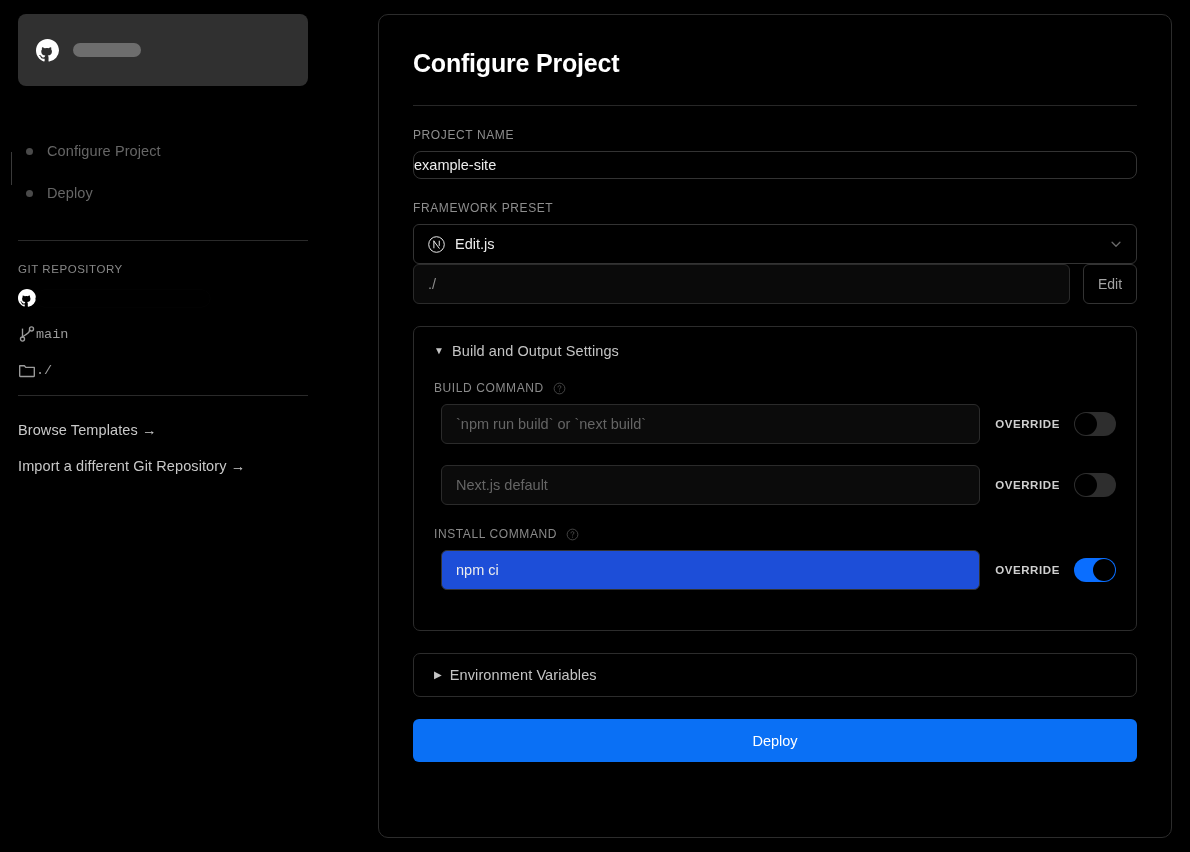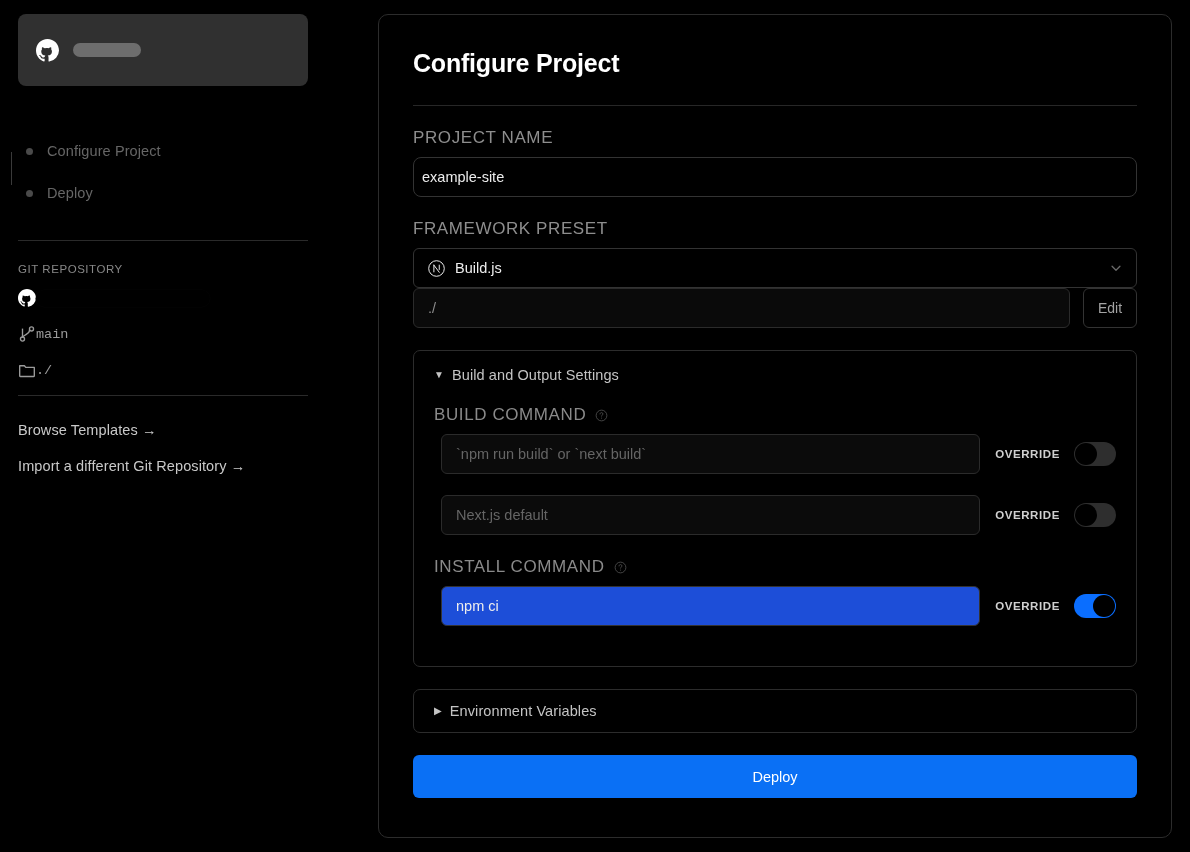--- a/index.html
+++ b/index.html
@@ -138,39 +138,39 @@
     margin: 0;
     letter-spacing: -0.2px;
   }
   .panel-hr {
     height: 1px;
     background: #272727;
     margin: 27px 0 0 0;
   }
 
   .field-label {
-    font-size: 17px;
+    font-size: 12px;
     letter-spacing: 0.6px;
     color: #8e8e8e;
     margin: 22px 0 9px 0;
     display: flex; align-items: center; gap: 9px;
   }
   .field-label.sub { color: #8a8a8a; }
 
   .help-icon { width: 13px; height: 13px; display:block; opacity: 0.62; }
 
   .text-input {
     width: 100%;
-    height: 40px;
+    height: 28px;
     background: #000000;
     border: 1px solid #333333;
     border-radius: 8px;
     color: #ededed;
     font-size: 14.5px;
-    padding: 0 8px;
+    padding: 0 0;
     font-family: "Liberation Sans", sans-serif;
     outline: none;
   }
   .text-input::placeholder { color: #6e6e6e; }
 
   .select-box {
     width: 100%;
     height: 40px;
     background: #000000;
     border: 1px solid #333333;
@@ -380,21 +380,21 @@
       <div class="field-label">
         <span>FRAMEWORK PRESET</span>
       </div>
       <div class="select-box">
         <span>
           <svg class="nextjs-logo" viewBox="0 0 24 24" aria-hidden="true">
             <circle cx="12" cy="12" r="11" fill="none" stroke="#ffffff" stroke-width="1.3"></circle>
             <path d="M8.3 7.2v9.6M8.3 7.2l7.6 10.2M15.9 7.2v6.2" stroke="#ffffff" stroke-width="1.3" fill="none" stroke-linecap="round"></path>
           </svg>
         </span>
-        <span class="select-value">Build.js</span>
+        <span class="select-value">Edit.js</span>
         <span>
           <svg class="chevron" viewBox="0 0 16 16" aria-hidden="true" fill="none" stroke="#b0b0b0" stroke-width="1.5">
             <path d="M3.5 6l4.5 4.5L12.5 6" stroke-linecap="round" stroke-linejoin="round"></path>
           </svg>
         </span>
       </div>
 
       
       <div class="root-row">
         <div class="root-input">./</div>

